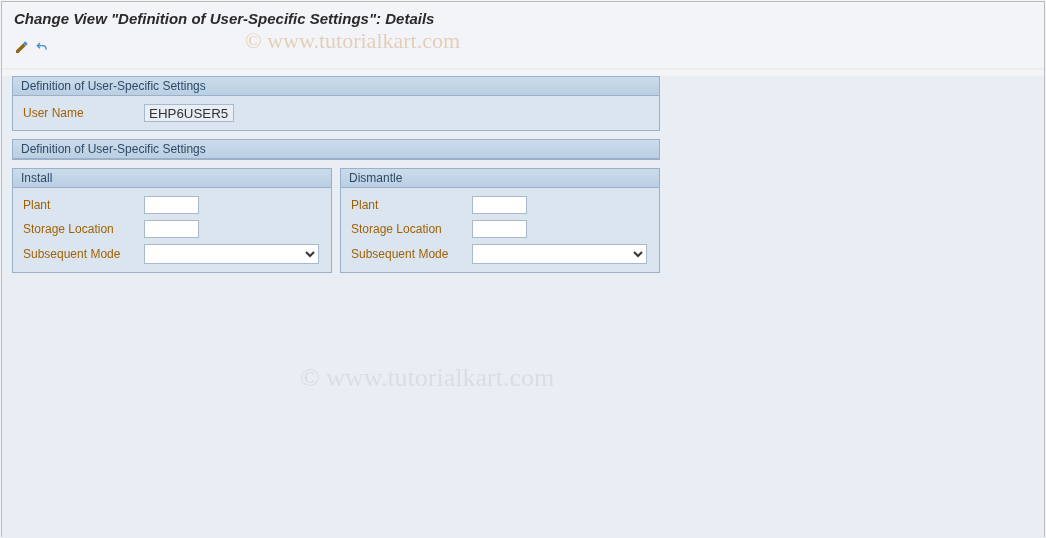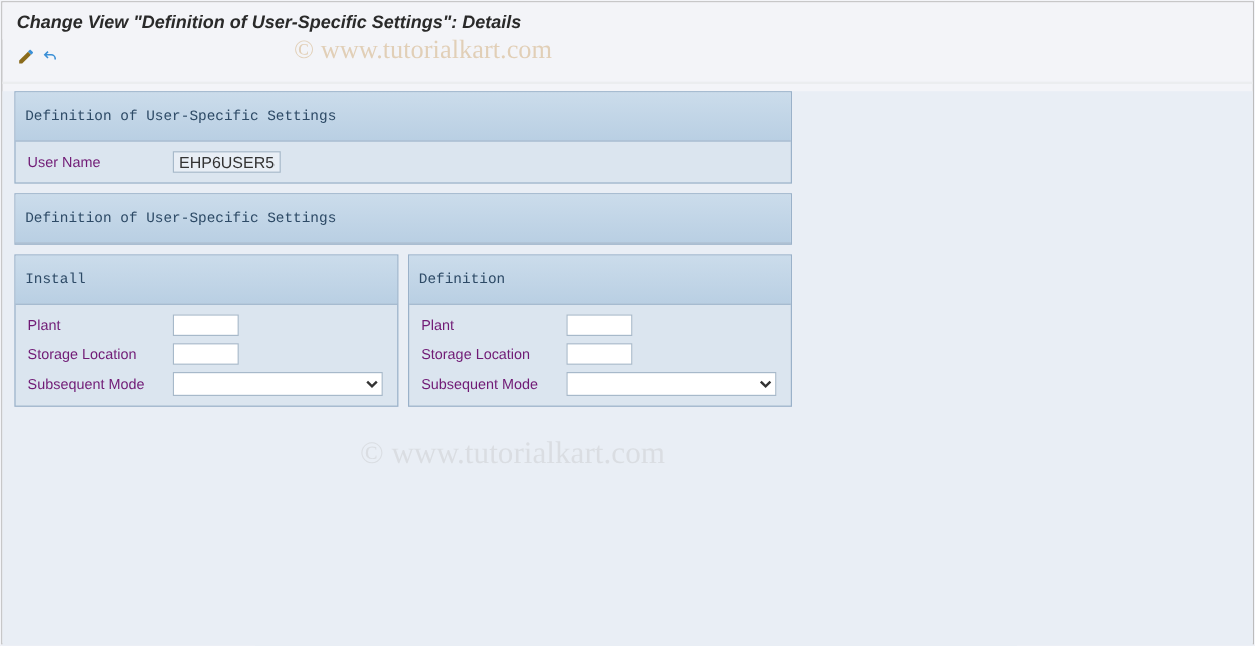--- a/index.html
+++ b/index.html
@@ -39,38 +39,37 @@
       height: calc(100% - 64px);
     }
     .panel {
       border: 1px solid #9ab1c9;
       background: #dbe5ef;
       margin-bottom: 8px;
     }
     .panel-header {
       background: linear-gradient(#cbdceb, #b9cfe3);
       border-bottom: 1px solid #9ab1c9;
-      padding: 13px 8px;
+      padding: 2px 8px;
       color: #2d4a66;
-      font-family: Liberation Mono, monospace;
     }
     .panel-body {
       padding: 8px 10px;
       display: flex;
       flex-direction: column;
       gap: 6px;
     }
     .row {
       display: flex;
       align-items: center;
       gap: 6px;
     }
     .label {
       width: 115px;
-      color: #701a75;
+      color: #a16207;
     }
     input[type="text"].readonly {
       background: #e8eef5;
       border: 1px solid #a7b9ca;
       padding: 1px 4px;
       height: 18px;
       color: #333;
       width: 90px;
     }
     input[type="text"].short {
@@ -178,21 +177,21 @@
             <input type="text" class="short" value="" style="">
           </div>
           <div class="row">
             <span class="label">Subsequent Mode</span>
             <select style="width:175px"><option></option></select>
           </div>
         </div>
       </div>
 
       <div class="panel">
-        <div class="panel-header">Definition</div>
+        <div class="panel-header">Dismantle</div>
         <div class="panel-body">
           <div class="row">
             <span class="label">Plant</span>
             <input type="text" class="short" value="" style="">
           </div>
           <div class="row">
             <span class="label">Storage Location</span>
             <input type="text" class="short" value="" style="">
           </div>
           <div class="row">

